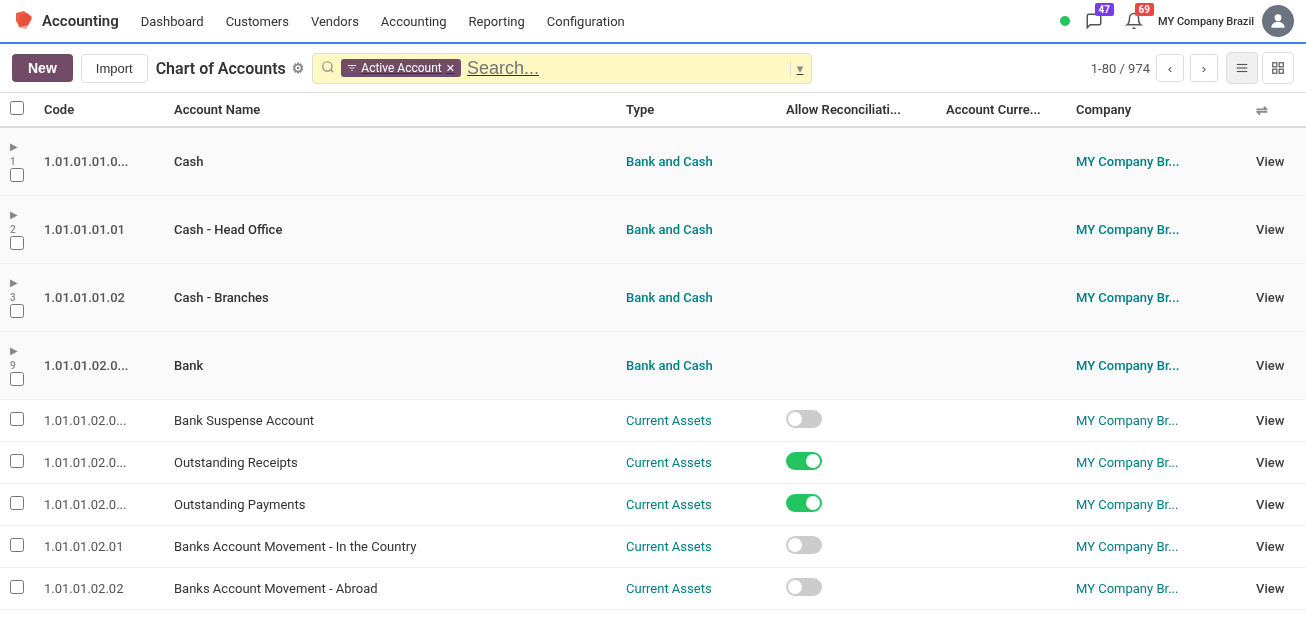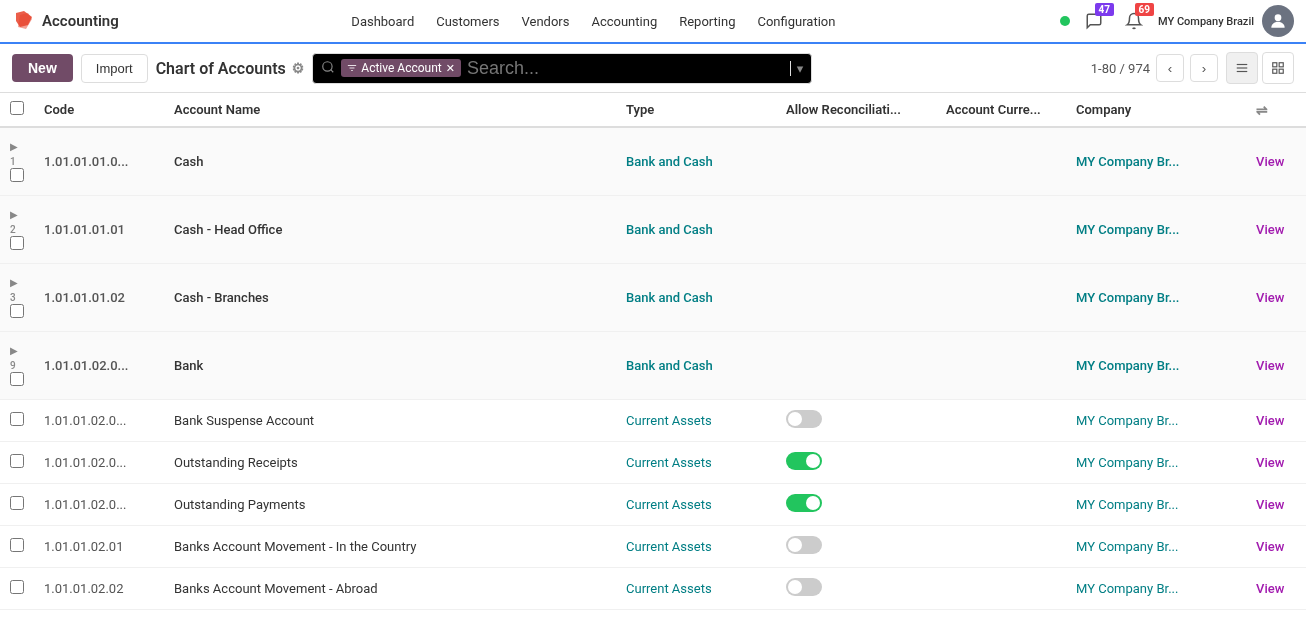--- a/index.html
+++ b/index.html
@@ -6,40 +6,40 @@
     body { font-family: -apple-system, BlinkMacSystemFont, 'Segoe UI', Roboto, sans-serif; font-size: 13px; color: #333; background: #fff; overflow: hidden; }
 
     
     .top-nav {
       display: flex; align-items: center; padding: 0 12px; height: 44px;
       background: #fff; border-bottom: 2px solid #3b82f6; gap: 4px;
     }
     .top-nav .logo { display: flex; align-items: center; gap: 6px; margin-right: 8px; }
     .top-nav .logo-icon { width: 24px; height: 24px; }
     .top-nav .app-name { font-weight: 600; font-size: 15px; color: #333; }
-    .nav-menu { display: flex; gap: 2px; flex: 1; justify-content: center; }
+    .nav-menu { display: flex; gap: 2px; flex: 1; }
     .nav-item { padding: 6px 10px; color: #333; cursor: pointer; border-radius: 4px; font-size: 13px; }
     .nav-right { display: flex; align-items: center; gap: 8px; margin-left: auto; }
     .status-dot { width: 10px; height: 10px; border-radius: 50%; background: #22c55e; }
     .badge-btn { position: relative; display: flex; align-items: center; justify-content: center; width: 32px; height: 32px; cursor: pointer; }
     .badge { position: absolute; top: -2px; right: -4px; background: #ef4444; color: #fff; border-radius: 2px; font-size: 10px; font-weight: 700; padding: 1px 4px; min-width: 16px; text-align: center; }
     .badge.purple { background: #7c3aed; }
     .company-name { font-size: 11px; color: #333; font-weight: 500; }
     .avatar { width: 32px; height: 32px; border-radius: 50%; background: #6b7280; display: flex; align-items: center; justify-content: center; overflow: hidden; }
 
     
     .toolbar {
       display: flex; align-items: center; padding: 8px 12px; gap: 8px;
       border-bottom: 1px solid #ddd; background: #fff;
     }
     .btn-new { background: #714B67; color: #fff; border: none; padding: 6px 16px; border-radius: 4px; cursor: pointer; font-size: 14px; font-weight: 600; }
     .btn-import { background: #fff; color: #333; border: 1px solid #ddd; padding: 6px 14px; border-radius: 4px; cursor: pointer; font-size: 13px; }
     .page-title { font-size: 16px; font-weight: 600; color: #333; display: flex; align-items: center; gap: 6px; }
     .gear-icon { color: #888; font-size: 14px; cursor: pointer; }
-    .search-bar { display: flex; align-items: center; border: 1px solid #ddd; border-radius: 4px; padding: 4px 8px; flex: 1; max-width: 500px; gap: 6px; background: #000000; }
+    .search-bar { display: flex; align-items: center; border: 1px solid #ddd; border-radius: 4px; padding: 4px 8px; flex: 1; max-width: 500px; gap: 6px; background: #fef9c3; text-decoration: underline; }
     .search-icon { color: #888; }
     .filter-tag { display: flex; align-items: center; background: #714B67; color: #fff; border-radius: 3px; padding: 2px 6px; font-size: 12px; gap: 4px; }
     .filter-tag .close { cursor: pointer; font-size: 11px; }
     .search-input { border: none; outline: none; flex: 1; font-size: 18px; color: #666; background: transparent; }
     .dropdown-arrow { color: #888; cursor: pointer; border-left: 1px solid #ddd; padding-left: 6px; }
     .pagination { display: flex; align-items: center; gap: 6px; margin-left: auto; color: #555; font-size: 13px; }
     .pag-btn { width: 28px; height: 28px; border: 1px solid #ddd; border-radius: 4px; background: #fff; cursor: pointer; display: flex; align-items: center; justify-content: center; color: #555; }
     .view-btns { display: flex; gap: 4px; }
     .view-btn { width: 32px; height: 32px; border: 1px solid #ddd; border-radius: 4px; background: #fff; cursor: pointer; display: flex; align-items: center; justify-content: center; color: #555; }
     .view-btn.active { background: #f0f0f0; }
@@ -55,21 +55,21 @@
     tbody tr { border-bottom: 1px solid #f0f0f0; }
     tbody td { padding: 10px 10px; color: #333; font-size: 13px; vertical-align: middle; }
     .col-check { width: 30px; }
     .col-code { width: 130px; color: #555; }
     .col-name { }
     .col-type { width: 160px; color: #017E84; }
     .col-reconcile { width: 160px; }
     .col-currency { width: 130px; }
     .col-company { width: 180px; color: #017E84; }
     .col-view { width: 60px; }
-    .view-link { color: #a21caf; cursor: pointer; font-weight: 500; text-decoration: none; }
+    .view-link { color: #404040; cursor: pointer; font-weight: 500; text-decoration: none; }
 
     
     .toggle { display: inline-flex; width: 36px; height: 18px; border-radius: 9px; cursor: pointer; position: relative; background: #ccc; flex-shrink: 0; }
     .toggle.on { background: #22c55e; }
     .toggle::after { content: ''; position: absolute; top: 2px; width: 14px; height: 14px; border-radius: 50%; background: #fff; transition: left 0.2s; }
     .toggle.on::after { left: 20px; }
     .toggle.off::after { left: 2px; }
 
     
     input[type=checkbox] { width: 14px; height: 14px; cursor: pointer; accent-color: #714B67; }

